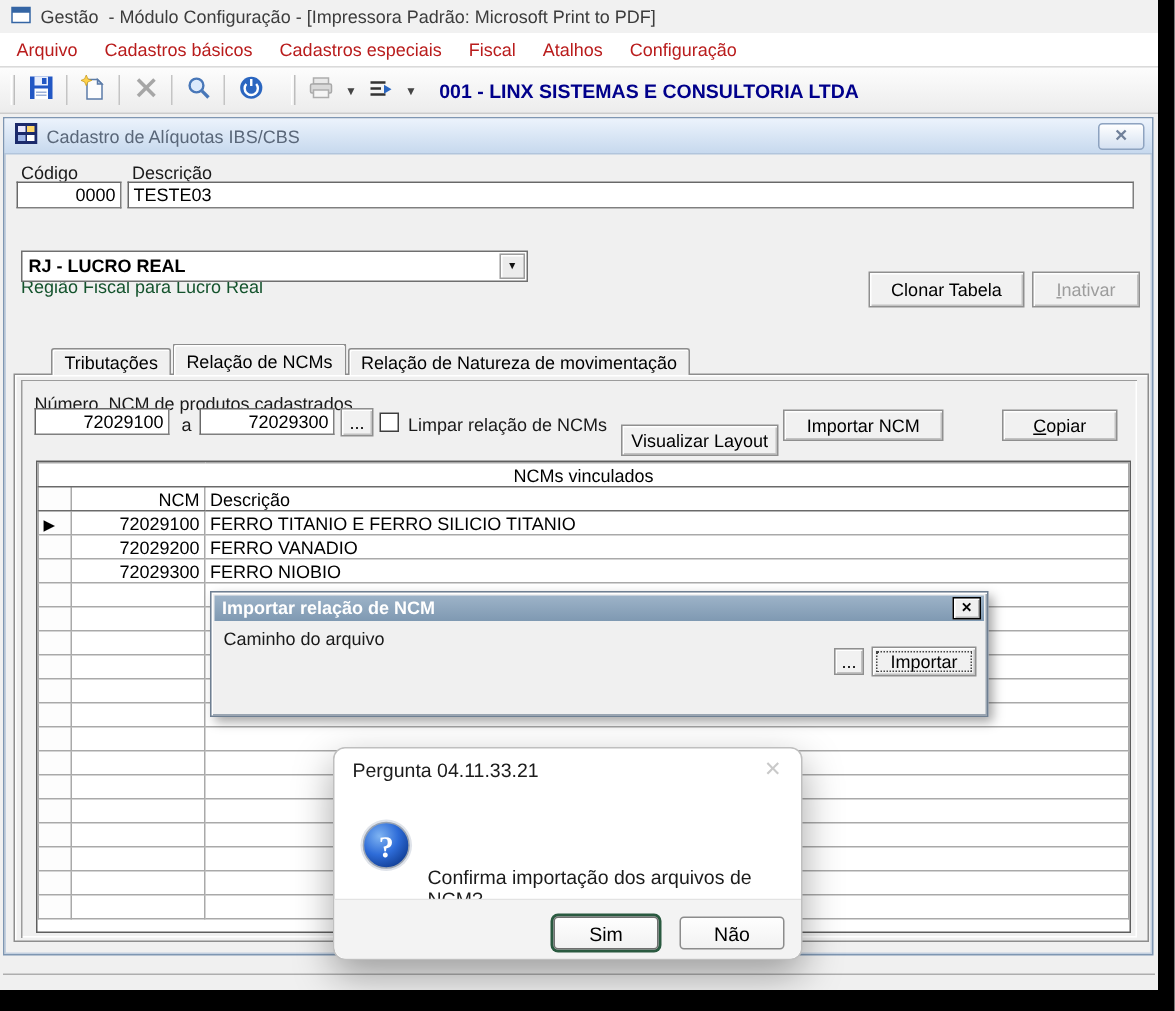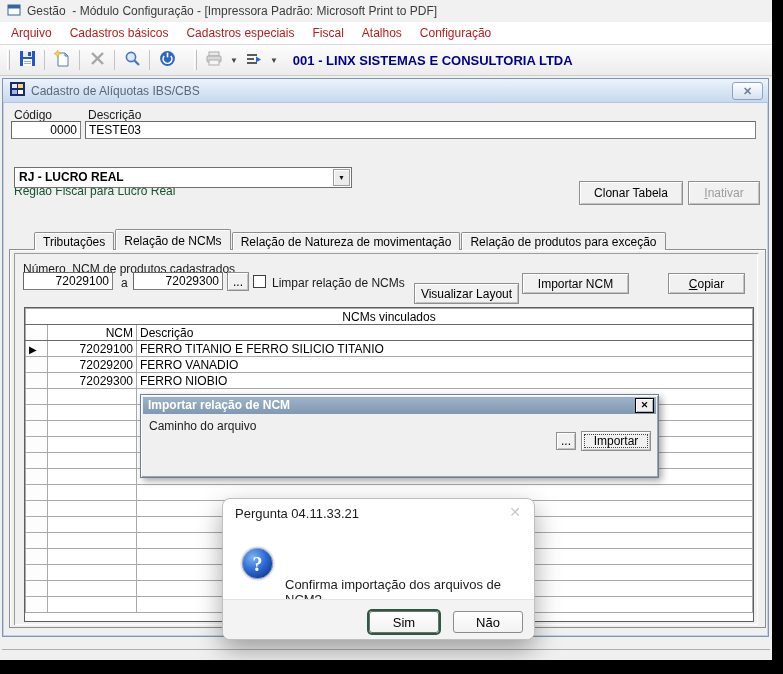--- a/index.html
+++ b/index.html
@@ -241,21 +241,20 @@
     <div class="btn" style="left:576px; top:102px; width:104px; height:24px;">Clonar Tabela</div>
     <div class="btn disabled flu" style="left:685px; top:102px; width:72px; height:24px;">
         <span>Inativar</span>
       </div>
 
     <div id="tabs">
       <div id="tabrow">
         <span class="tab">Tributações</span>
         <span class="tab active">Relação de NCMs</span>
         <span class="tab">Relação de Natureza de movimentação</span>
-        <span class="tab">Relação de produtos para exceção</span>
       </div>
       <div id="tabpage"></div>
     </div>
 
     <div id="innerpanel"></div>
 
     <span class="lbl ws" style="left:20px; top:183px;">Número  NCM de produtos cadastrados</span>
     <input class="tb r" style="left: 20px; top: 193px; width: 90px; height: 18px;" value="72029100">
     <span class="lbl" style="left:118px; top:197px;">a</span>
     <input class="tb r" style="left: 130px; top: 193px; width: 90px; height: 18px;" value="72029300">

